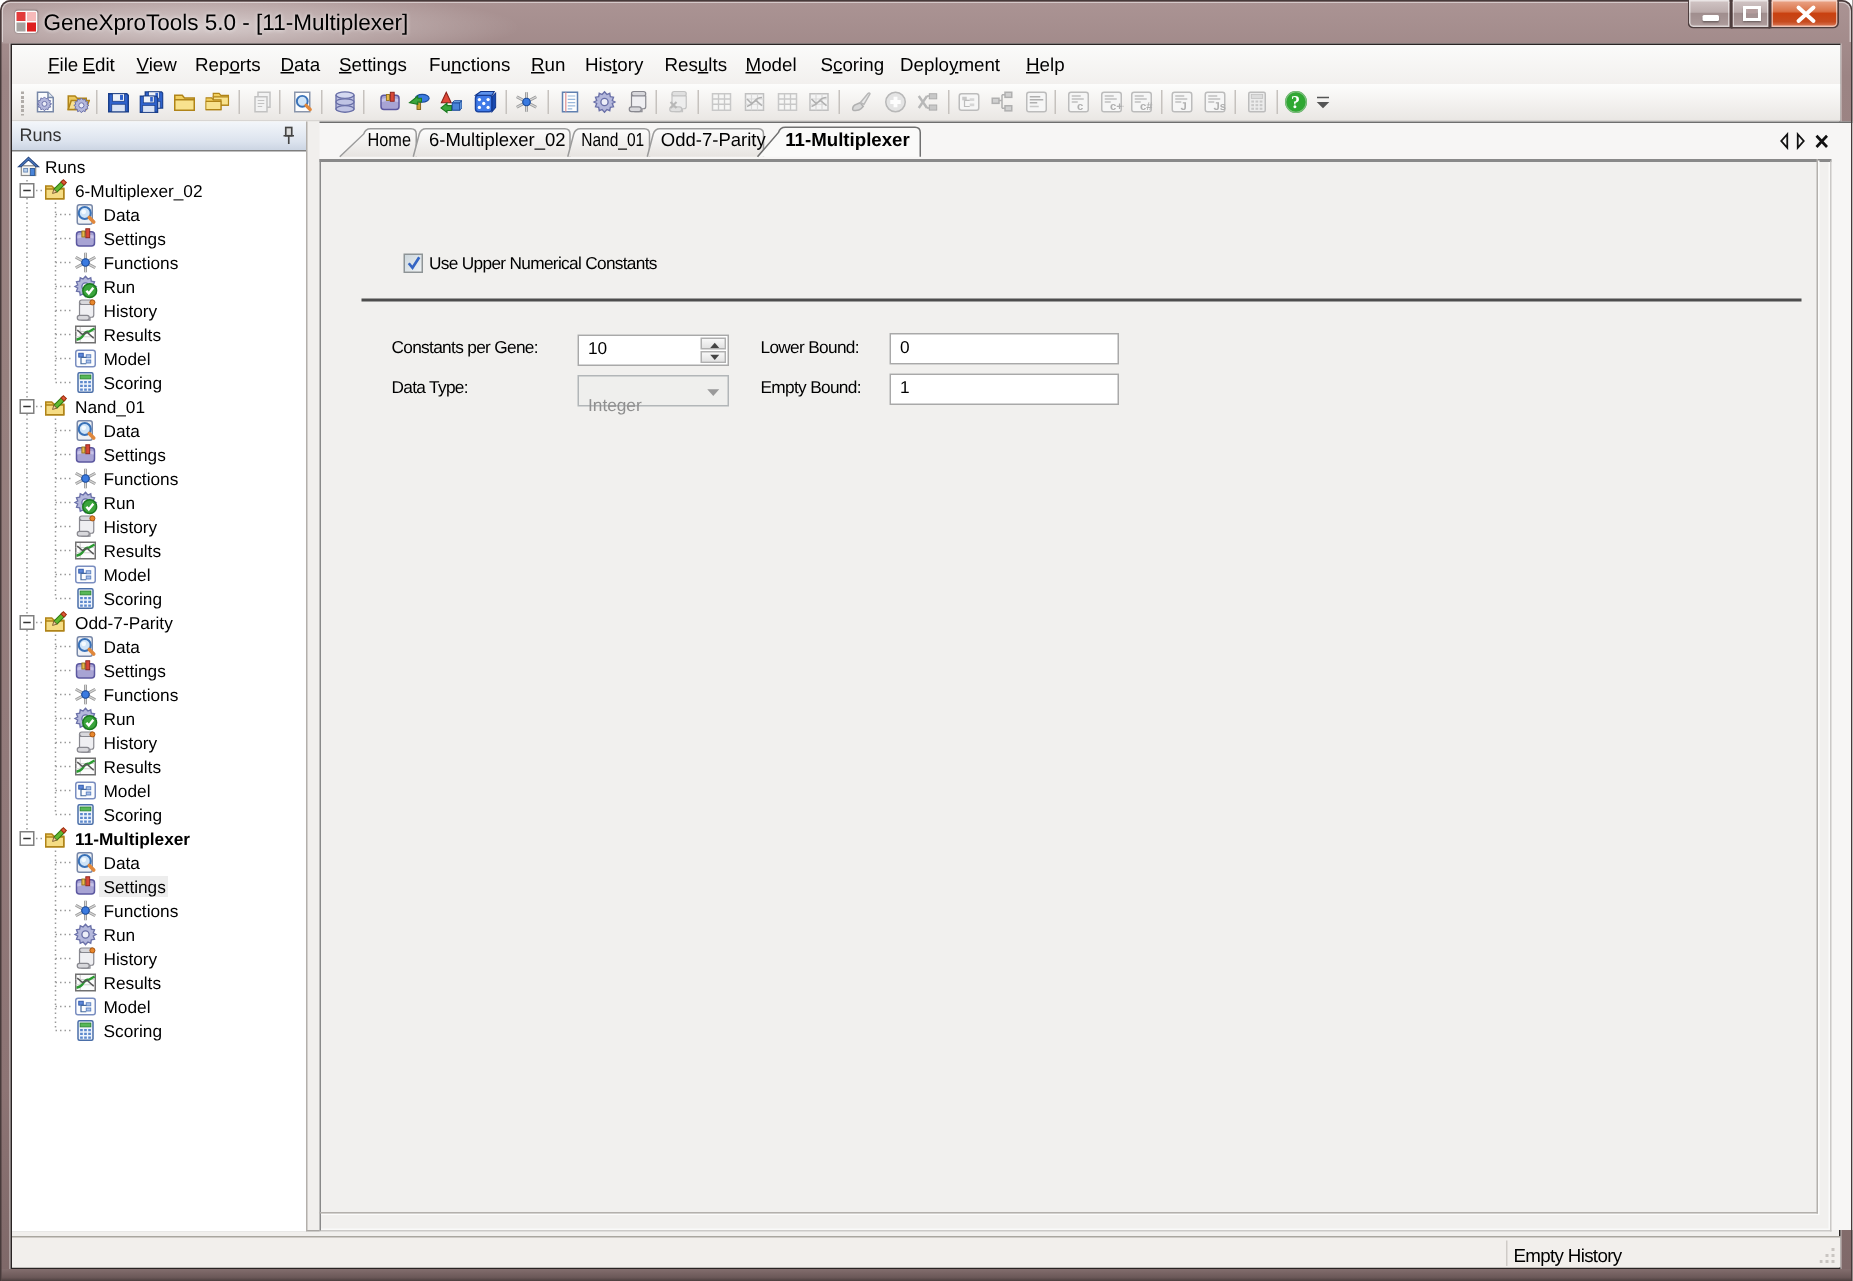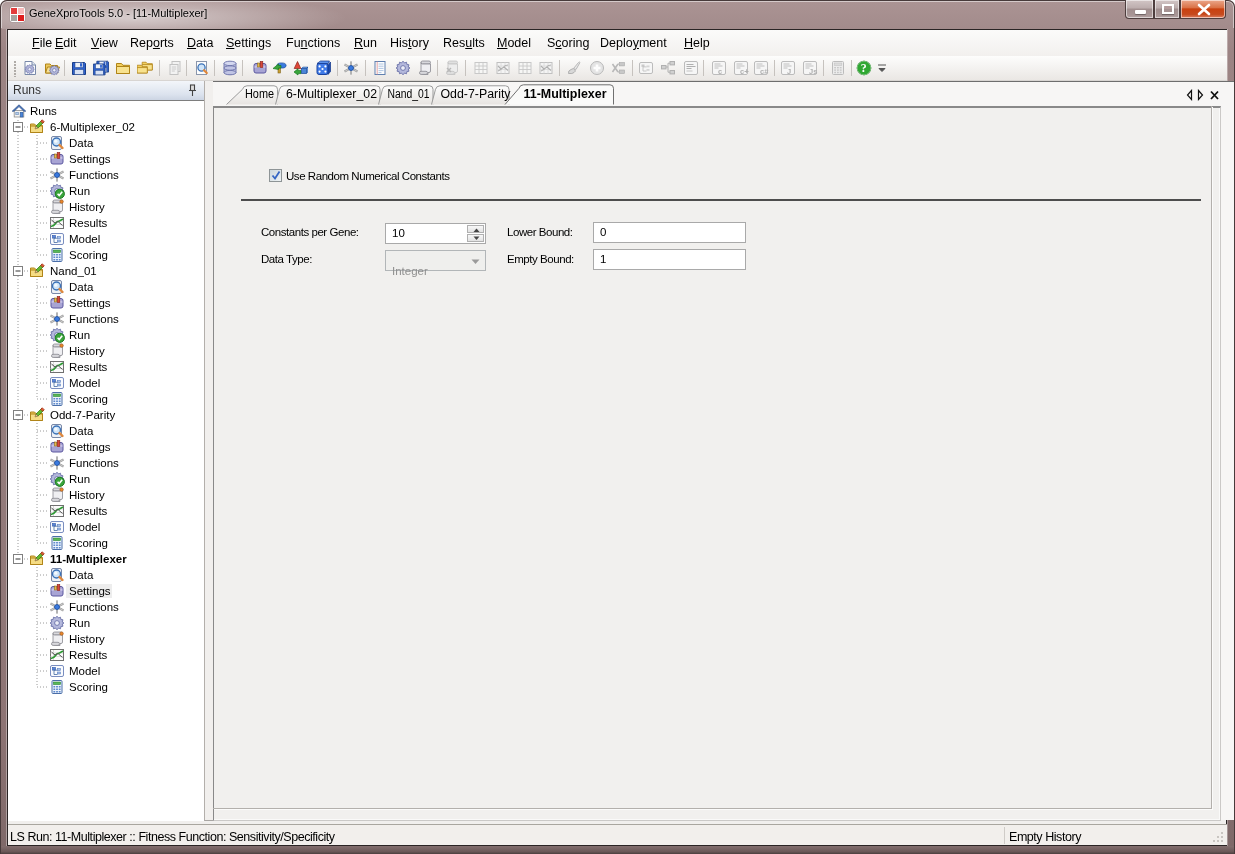--- a/index.html
+++ b/index.html
@@ -13,21 +13,21 @@
   border-radius:7px 7px 0 0; }
 #titleglow { left:1px; top:1px; width:1233px; height:28px; border-radius:6px 6px 0 0;
   background:radial-gradient(ellipse 300px 34px at 130px 17px, rgba(255,255,255,.55), rgba(255,255,255,0) 72%); }
 #frame-outline { left:0; top:0; width:1235px; height:854px; border:1px solid #473a3a; border-bottom:none; border-radius:7px 7px 0 0; z-index:50; pointer-events:none; }
 #frame-inner-hl { left:1px; top:1px; width:1233px; height:27px; border:1px solid rgba(255,255,255,.5); border-bottom:none; border-radius:6px 6px 0 0; }
 #client { left:7px; top:29px; width:1220px; height:817px; background:#f1efed; border:1px solid #2a2424; box-shadow:-1px 0 0 rgba(255,255,255,.35), 1px 0 0 rgba(255,255,255,.3), 0 1px 0 rgba(255,255,255,.3); }
 
 
 #appicon { left:10px; top:7px; width:15px; height:15px; background:#fdfdfd; border-radius:2px; box-shadow:0 0 1px rgba(0,0,0,.5); }
 #appicon i { position:absolute; width:6px; height:6px; }
-#title { left:29px; top:7px; font-size:11px; color:#000; text-shadow:0 0 3px rgba(255,255,255,.8); }
+#title { left:29px; top:7px; font-size:15px; color:#000; text-shadow:0 0 3px rgba(255,255,255,.8); }
 .capbtn { top:0; height:19px; border:1px solid #4e3e3e; border-top:none; box-shadow:inset 0 0 0 1px rgba(255,255,255,.55); z-index:60; }
 #btn-min { left:1125px; width:29px; border-radius:0 0 0 4px;
   background:linear-gradient(#d2c6c6 0%, #bcadad 45%, #a08e8e 50%, #a99797 85%, #b4a3a3 100%); }
 #btn-max { left:1154px; width:26px;
   background:linear-gradient(#d2c6c6 0%, #bcadad 45%, #a08e8e 50%, #a99797 85%, #b4a3a3 100%); }
 #btn-close { left:1180px; width:46px; border-radius:0 0 4px 0;
   background:linear-gradient(#eba88c 0%, #da7348 42%, #c94110 50%, #c64a1d 80%, #dd7f60 100%); }
 #btn-min b { position:absolute; left:9px; top:10px; width:11px; height:4px; background:#fff; border-radius:1px; box-shadow:0 1px 1px rgba(0,0,0,.35); }
 #btn-max b { position:absolute; left:7px; top:4px; width:12px; height:10px; border:2px solid #fff; box-shadow:0 1px 1px rgba(0,0,0,.3); background:rgba(170,150,150,.4); }
 #btn-max b i { position:absolute; left:1px; top:0px; width:6px; height:3px; background:#b49c9c; }
@@ -930,21 +930,21 @@
         <path d="M12.5 1.5 L16.5 6 L12.5 10.5 Z" fill="none" stroke="#111" stroke-width="1.2"></path>
         <path d="M25 2.5 L32 10 M32 2.5 L25 10" stroke="#111" stroke-width="1.8"></path>
       </svg></div>
   <div id="panel">
       <div id="innerfr"></div>
     <div id="chk">
         <svg width="14" height="14" style="position:absolute;left:0;top:-1px">
           <path d="M2.5 6.5 L5 9.5 L9.5 2.5" stroke="#3566c4" stroke-width="1.8" fill="none"></path>
         </svg>
       </div>
-    <div id="chklbl">Use Random Numerical Constants</div>
+    <div id="chklbl">Use Upper Numerical Constants</div>
     <div id="divline"></div>
     <div class="flbl" style="left:47px;top:118px">Constants per Gene:</div>
     <div class="flbl" style="left:47px;top:145px">Data Type:</div>
     <div class="flbl" style="left:293px;top:118px">Lower Bound:</div>
     <div class="flbl" style="left:293px;top:145px">Empty Bound:</div>
     <div class="field" style="left:171px;top:115px;width:101px;height:21px">
         <span class="v">10</span>
       <span class="spb" style="top:1px;height:8px">
           <svg style="position:absolute;left:5px;top:2px" width="7" height="5">
             <path d="M3.5 0.5 L6.5 4 L0.5 4 Z" fill="#444"></path>
@@ -965,21 +965,20 @@
     <div class="field" style="left:379px;top:114px;width:153px;height:21px">
         <span class="v">0</span>
       </div>
     <div class="field" style="left:379px;top:141px;width:153px;height:21px">
         <span class="v">1</span>
       </div>
   </div>
 </div>
 
 <div class="abs" id="status">
-  <span class="l">LS Run: 11-Multiplexer :: Fitness Function: Sensitivity/Specificity</span>
   <span class="vsep"></span>
   <span class="r">Empty History</span>
   <svg style="position:absolute;left:1205px;top:7px" width="12" height="12">
       <g fill="#c9c5c1">
         <rect x="8" y="0" width="2" height="2"></rect>
         <rect x="8" y="4" width="2" height="2"></rect>
         <rect x="8" y="8" width="2" height="2"></rect>
         <rect x="4" y="4" width="2" height="2"></rect>
         <rect x="4" y="8" width="2" height="2"></rect>
         <rect x="0" y="8" width="2" height="2"></rect>

